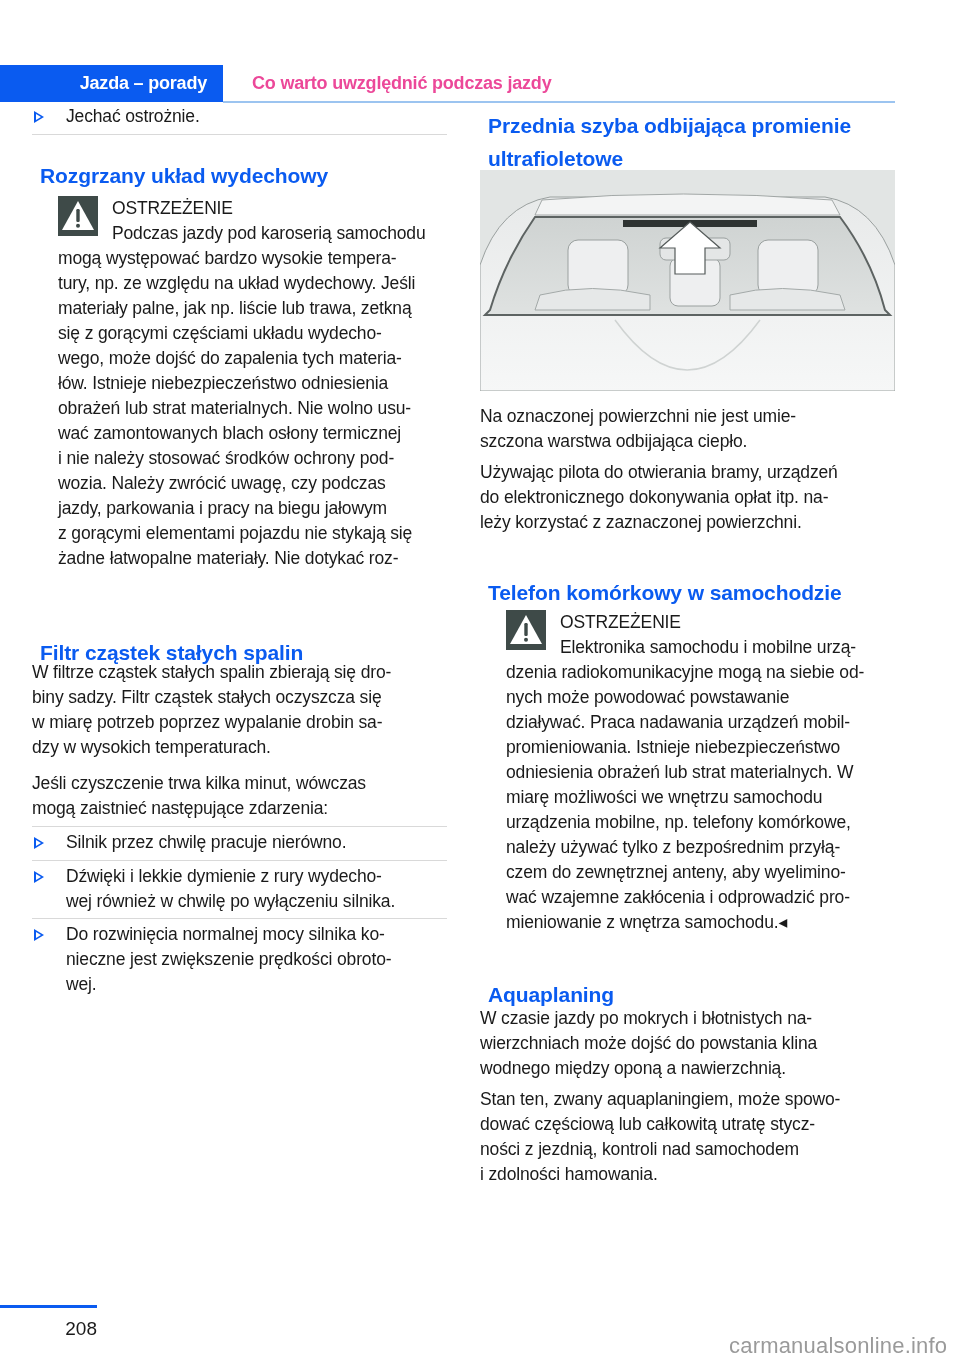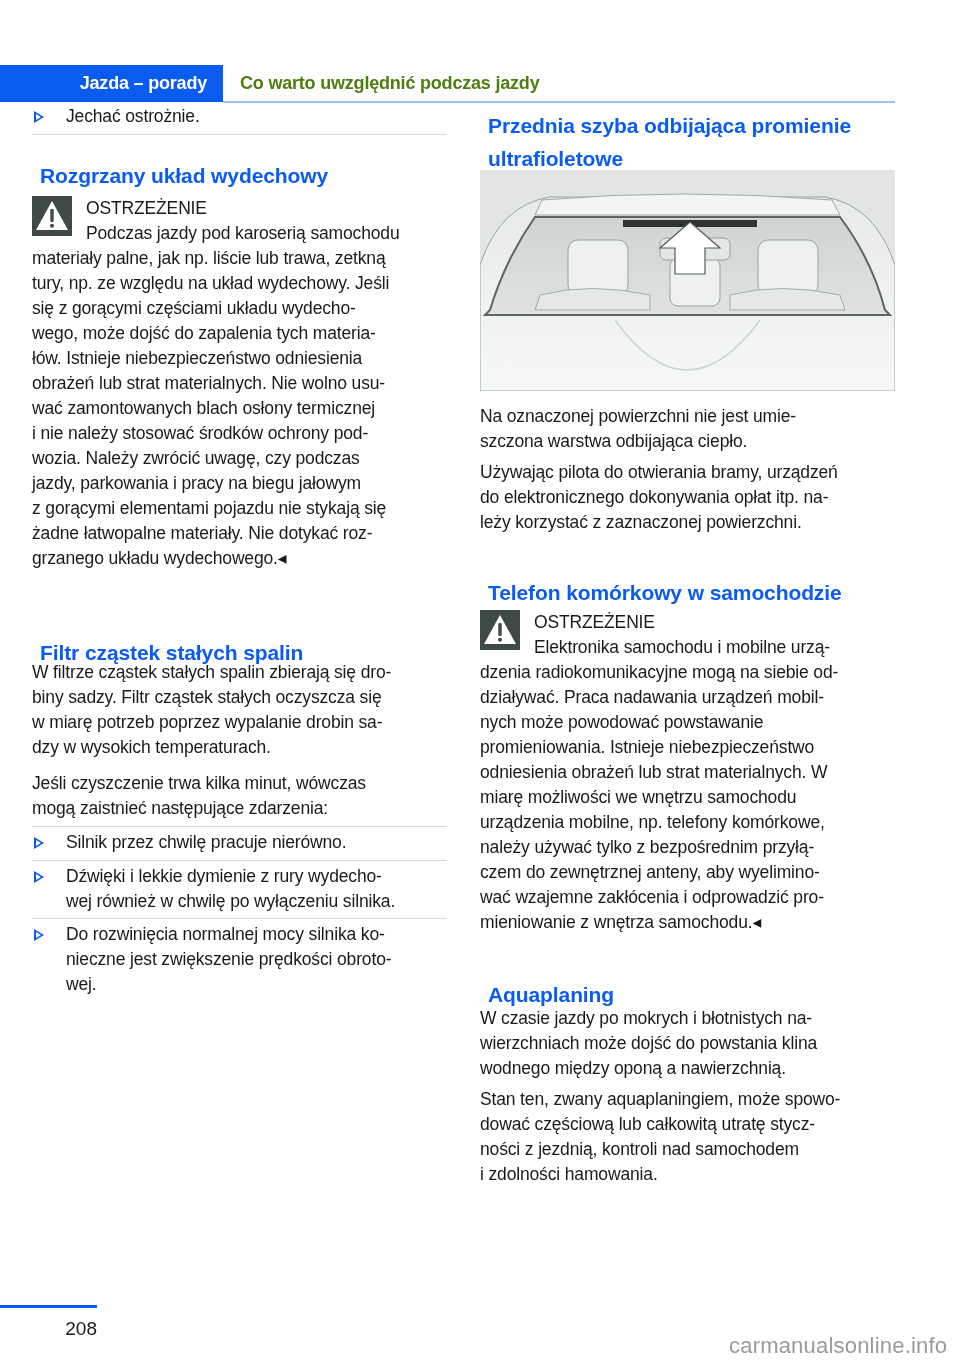--- a/index.html
+++ b/index.html
@@ -4,41 +4,41 @@
 <style>
   html, body { margin:0; padding:0; background:#ffffff; }
   body { width:960px; height:1362px; position:relative; overflow:hidden;
          font-family:"Liberation Sans", "DejaVu Sans", sans-serif; color:#1a1a1a; }
 
   
   .hdr { position:absolute; left:0; top:24px; height:37px; width:895px;margin-top:41px; }
   .hdr-tab { position:absolute; left:0; top:0; width:223px; height:37px; background:#0a5bf0;
              color:#fff; font-weight:bold; font-size:18px; text-align:right;
              box-sizing:border-box; padding-right:16px; line-height:37px; letter-spacing:-0.2px; }
-  .hdr-sub { position:absolute; left:240px; top:0; line-height:37px; font-size:18px;
-             font-weight:bold; color:#4d7c0f; letter-spacing:-0.2px; }
+  .hdr-sub { position:absolute; left:252px; top:0; line-height:37px; font-size:18px;
+             font-weight:bold; color:#ec4899; letter-spacing:-0.2px; }
   .hdr-rule { position:absolute; left:223px; top:36px; width:672px; height:2px; background:#9cc4f0; }
 
   .col { position:absolute; top:0; width:415px; }
   .col-left { left:32px; }
   .col-right { left:480px; }
 
   .p { font-size:17.5px; line-height:25px; margin:0; letter-spacing:-0.15px; }
   .h { color:#0a5bf0; font-weight:bold; font-size:21px; line-height:25px; margin:8px; letter-spacing:-0.1px; }
 
   .bullet { position:relative; padding-left:34px; }
   .bullet .tri { position:absolute; left:2px; top:7px; width:0; height:0;
                  border-top:6px solid transparent; border-bottom:6px solid transparent;
                  border-left:10px solid #0a5bf0; }
   .bullet .tri::after { content:""; position:absolute; left:-8px; top:-3.5px; width:0; height:0;
                  border-top:3.5px solid transparent; border-bottom:3.5px solid transparent;
                  border-left:5.5px solid #fff; }
   .sep { position:absolute; left:32px; width:415px; height:1px; background:#d9d9d9; }
 
-  .warn { position:relative; }
+  .warn { position:relative;margin-left:26px; }
   .warn-icon { position:absolute; left:0; top:0; width:40px; height:40px; background:#3e4a48; }
   .warn-icon svg { display:block; }
   .warn-title { padding-left:54px; }
   .warn-first { padding-left:54px; }
 
   .fig { position:absolute; left:480px; top:170px; width:415px; height:221px; background:#e3e6e5; overflow:hidden; }
 
   .foot-rule { position:absolute; left:0; top:1305px; width:97px; height:3px; background:#0a5bf0; }
   .pageno { position:absolute; left:0; width:97px; top:1318px; text-align:right; font-size:19px; color:#1a1a1a; }
   .edition { position:absolute; left:270px; top:1394px; font-size:17px; color:#1a1a1a; letter-spacing:-0.2px; }
@@ -66,33 +66,33 @@
   <div class="warn" style="position:absolute;top:196px;width:415px;">
     <div class="warn-icon">
       <svg width="40" height="40" viewBox="0 0 40 40">
         <polygon points="20,5 36,34 4,34" fill="#ffffff"></polygon>
         <rect x="18.3" y="13" width="3.4" height="13" rx="1.2" fill="#3e4a48"></rect>
         <circle cx="20" cy="29.8" r="2" fill="#3e4a48"></circle>
       </svg>
     </div>
     <p class="p warn-title">OSTRZEŻENIE</p>
     <p class="p warn-first">Podczas jazdy pod karoserią samochodu</p>
+    <p class="p">mogą występować bardzo wysokie tempera-</p>
+    <p class="p">tury, np. ze względu na układ wydechowy. Jeśli</p>
     <p class="p">materiały palne, jak np. liście lub trawa, zetkną</p>
-    <p class="p">tury, np. ze względu na układ wydechowy. Jeśli</p>
     <p class="p">się z gorącymi częściami układu wydecho-</p>
     <p class="p">wego, może dojść do zapalenia tych materia-</p>
     <p class="p">łów. Istnieje niebezpieczeństwo odniesienia</p>
     <p class="p">obrażeń lub strat materialnych. Nie wolno usu-</p>
     <p class="p">wać zamontowanych blach osłony termicznej</p>
     <p class="p">i nie należy stosować środków ochrony pod-</p>
     <p class="p">wozia. Należy zwrócić uwagę, czy podczas</p>
     <p class="p">jazdy, parkowania i pracy na biegu jałowym</p>
     <p class="p">z gorącymi elementami pojazdu nie stykają się</p>
     <p class="p">żadne łatwopalne materiały. Nie dotykać roz-</p>
-    <p class="p">grzanego układu wydechowego.◂</p>
   </div>
 
   <h2 class="h" style="position:absolute;top:632px;width:415px;">Filtr cząstek stałych spalin</h2>
 
   <div style="position:absolute;top:660px;width:420px;">
     <p class="p">W filtrze cząstek stałych spalin zbierają się dro-</p>
     <p class="p">biny sadzy. Filtr cząstek stałych oczyszcza się</p>
     <p class="p">w miarę potrzeb poprzez wypalanie drobin sa-</p>
     <p class="p">dzy w wysokich temperaturach.</p>
   </div>
@@ -184,22 +184,22 @@
     <div class="warn-icon">
       <svg width="40" height="40" viewBox="0 0 40 40">
         <polygon points="20,5 36,34 4,34" fill="#ffffff"></polygon>
         <rect x="18.3" y="13" width="3.4" height="13" rx="1.2" fill="#3e4a48"></rect>
         <circle cx="20" cy="29.8" r="2" fill="#3e4a48"></circle>
       </svg>
     </div>
     <p class="p warn-title">OSTRZEŻENIE</p>
     <p class="p warn-first">Elektronika samochodu i mobilne urzą-</p>
     <p class="p">dzenia radiokomunikacyjne mogą na siebie od-</p>
+    <p class="p">nych może powodować powstawanie</p>
     <p class="p">działywać. Praca nadawania urządzeń mobil-</p>
-    <p class="p">nych może powodować powstawanie</p>
     <p class="p">promieniowania. Istnieje niebezpieczeństwo</p>
     <p class="p">odniesienia obrażeń lub strat materialnych. W</p>
     <p class="p">miarę możliwości we wnętrzu samochodu</p>
     <p class="p">urządzenia mobilne, np. telefony komórkowe,</p>
     <p class="p">należy używać tylko z bezpośrednim przyłą-</p>
     <p class="p">czem do zewnętrznej anteny, aby wyelimino-</p>
     <p class="p">wać wzajemne zakłócenia i odprowadzić pro-</p>
     <p class="p">mieniowanie z wnętrza samochodu.◂</p>
   </div>
 

